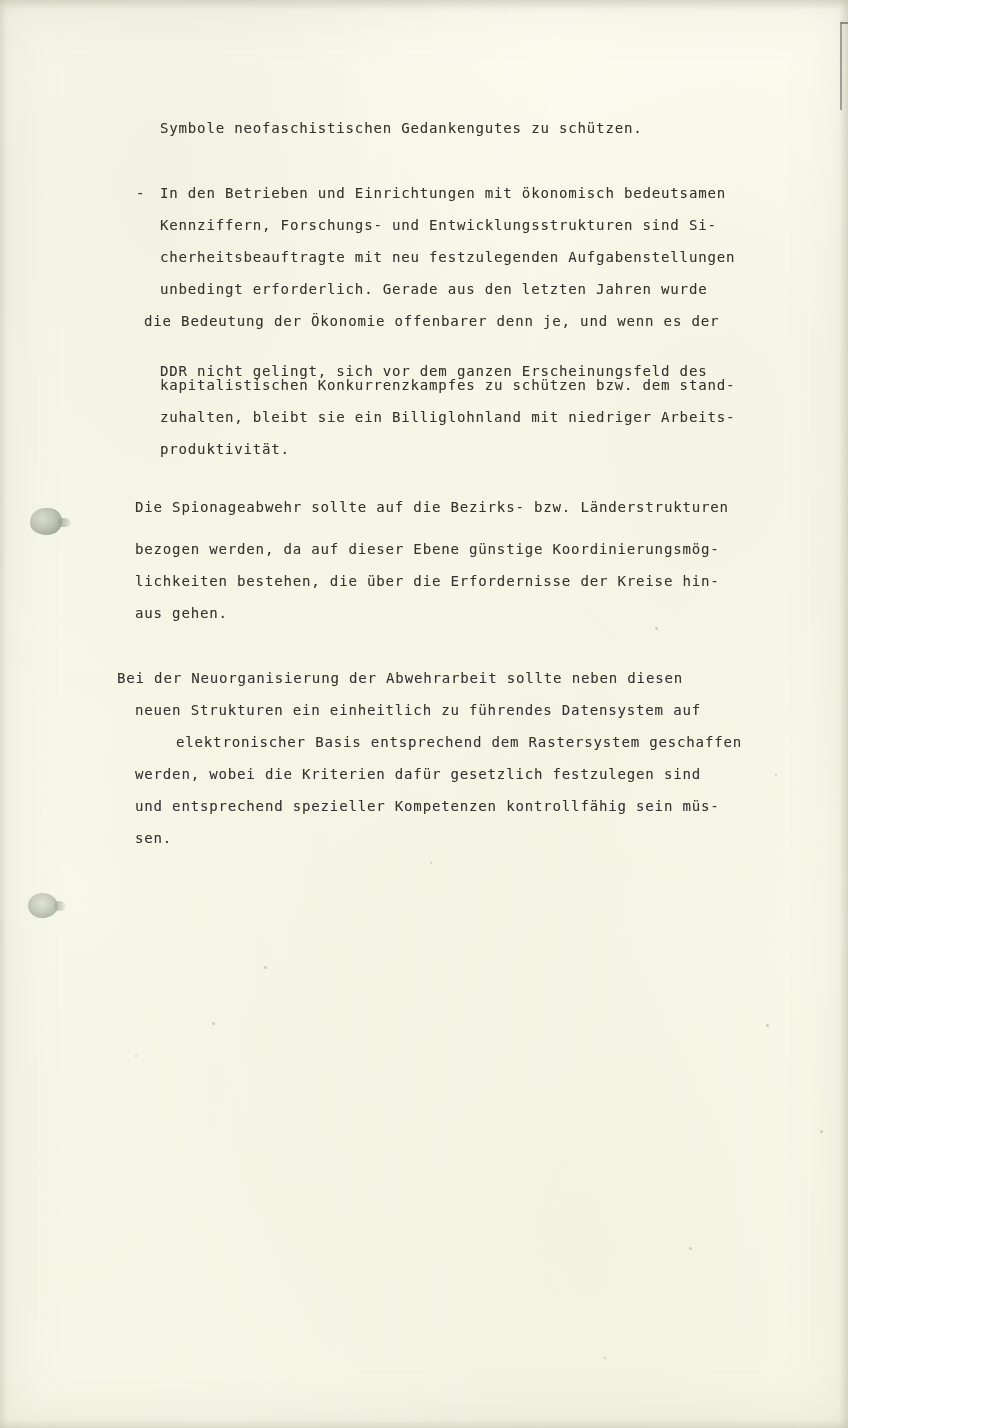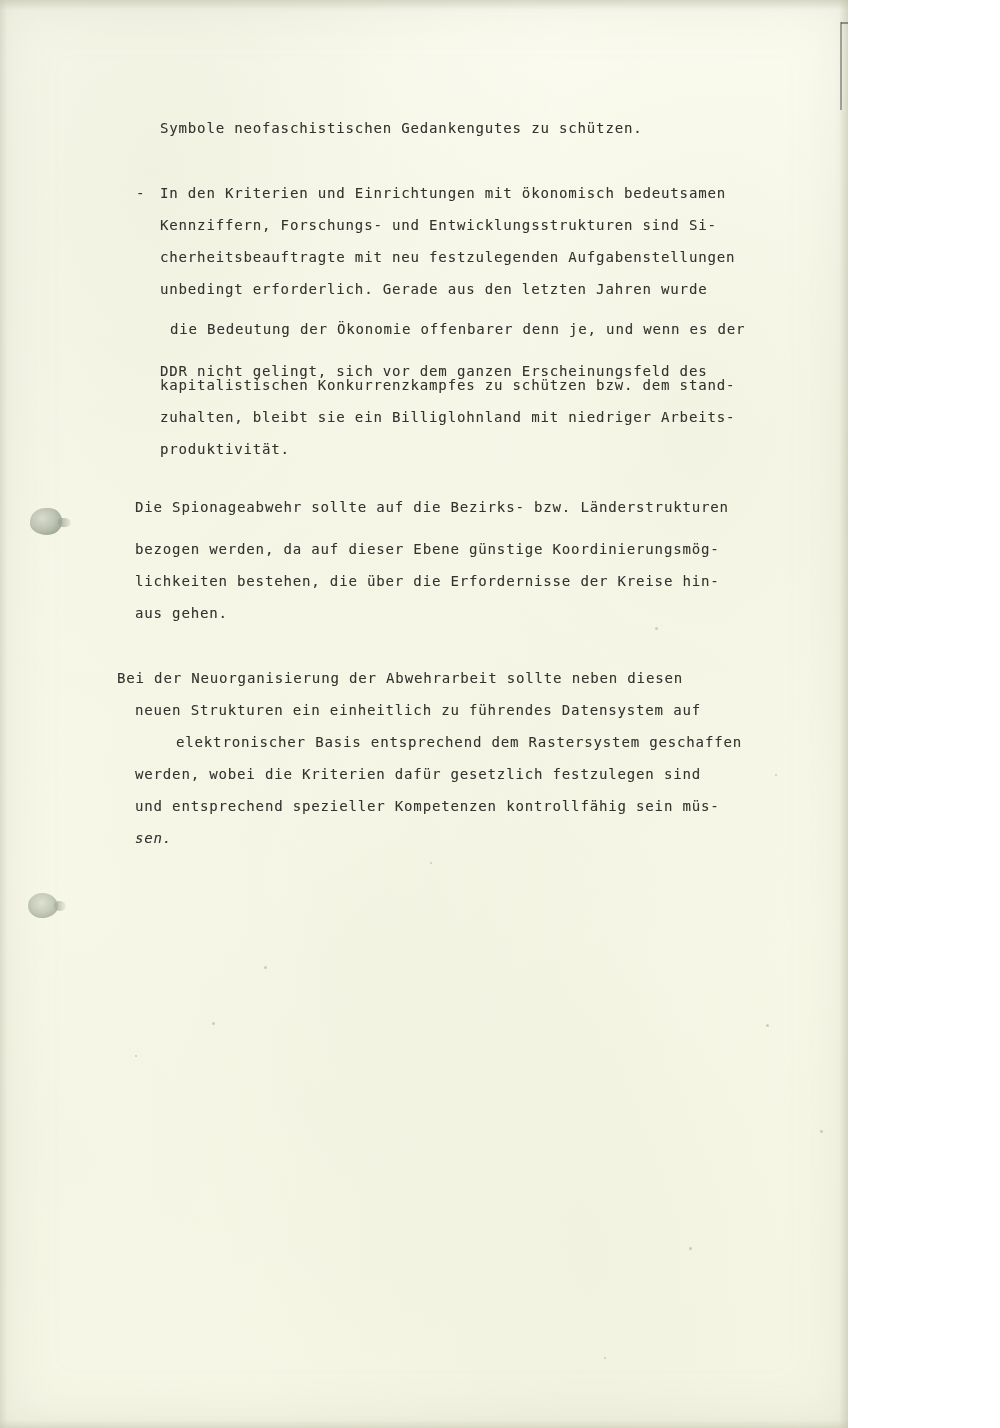--- a/index.html
+++ b/index.html
@@ -217,41 +217,41 @@
     <div class="stamp-number">000C36</div>
     <div class="stamp-overnum">36</div>
   </div>
 
   <div class="body-text">
 
     <div class="tline" style="left:160px; top:121px;">Symbole neofaschistischen Gedankengutes zu schützen.</div>
 
     <div class="tline" style="left:136px; top:186px;">-</div>
 
-    <div class="tline" style="left:160px; top:186px;">In den Kriterien und Einrichtungen mit ökonomisch bedeutsamen</div>
+    <div class="tline" style="left:160px; top:186px;">In den Betrieben und Einrichtungen mit ökonomisch bedeutsamen</div>
     <div class="tline" style="left:160px; top:218px;">Kennziffern, Forschungs- und Entwicklungsstrukturen sind Si-</div>
     <div class="tline" style="left:160px; top:250px;">cherheitsbeauftragte mit neu festzulegenden Aufgabenstellungen</div>
     <div class="tline" style="left:160px; top:282px;">unbedingt erforderlich. Gerade aus den letzten Jahren wurde</div>
-    <div class="tline" style="left:170px; top:314px;margin-top:8px;">die Bedeutung der Ökonomie offenbarer denn je, und wenn es der</div>
+    <div class="tline" style="left:144px; top:314px;">die Bedeutung der Ökonomie offenbarer denn je, und wenn es der</div>
     <div class="tline" style="left:160px; top:364px;">DDR nicht gelingt, sich vor dem ganzen Erscheinungsfeld des</div>
     <div class="tline" style="left:160px; top:378px;">kapitalistischen Konkurrenzkampfes zu schützen bzw. dem stand-</div>
     <div class="tline" style="left:160px; top:410px;">zuhalten, bleibt sie ein Billiglohnland mit niedriger Arbeits-</div>
     <div class="tline" style="left:160px; top:442px;">produktivität.</div>
 
     <div class="tline" style="left:135px; top:500px;">Die Spionageabwehr sollte auf die Bezirks- bzw. Länderstrukturen</div>
     <div class="tline" style="left:135px; top:542px;">bezogen werden, da auf dieser Ebene günstige Koordinierungsmög-</div>
     <div class="tline" style="left:135px; top:574px;">lichkeiten bestehen, die über die Erfordernisse der Kreise hin-</div>
     <div class="tline" style="left:135px; top:606px;">aus gehen.</div>
 
     <div class="tline" style="left:117px; top:671px;">Bei der Neuorganisierung der Abwehrarbeit sollte neben diesen</div>
     <div class="tline" style="left:135px; top:703px;">neuen Strukturen ein einheitlich zu führendes Datensystem auf</div>
     <div class="tline" style="left:135px; top:735px;margin-left:41px;">elektronischer Basis entsprechend dem Rastersystem geschaffen</div>
     <div class="tline" style="left:135px; top:767px;">werden, wobei die Kriterien dafür gesetzlich festzulegen sind</div>
     <div class="tline" style="left:135px; top:799px;">und entsprechend spezieller Kompetenzen kontrollfähig sein müs-</div>
-    <div class="tline" style="left:135px; top:831px;font-style:italic;">sen.</div>
+    <div class="tline" style="left:135px; top:831px;">sen.</div>
 
   </div>
 
   <div class="blob blob-1"></div>
   <div class="blob blob-2"></div>
 
   <div class="speck" style="left:264px; top:966px; width:3px; height:3px;"></div>
   <div class="speck" style="left:212px; top:1022px; width:3px; height:3px;"></div>
   <div class="speck" style="left:766px; top:1024px; width:3px; height:3px;"></div>
   <div class="speck" style="left:820px; top:1130px; width:3px; height:3px;"></div>

